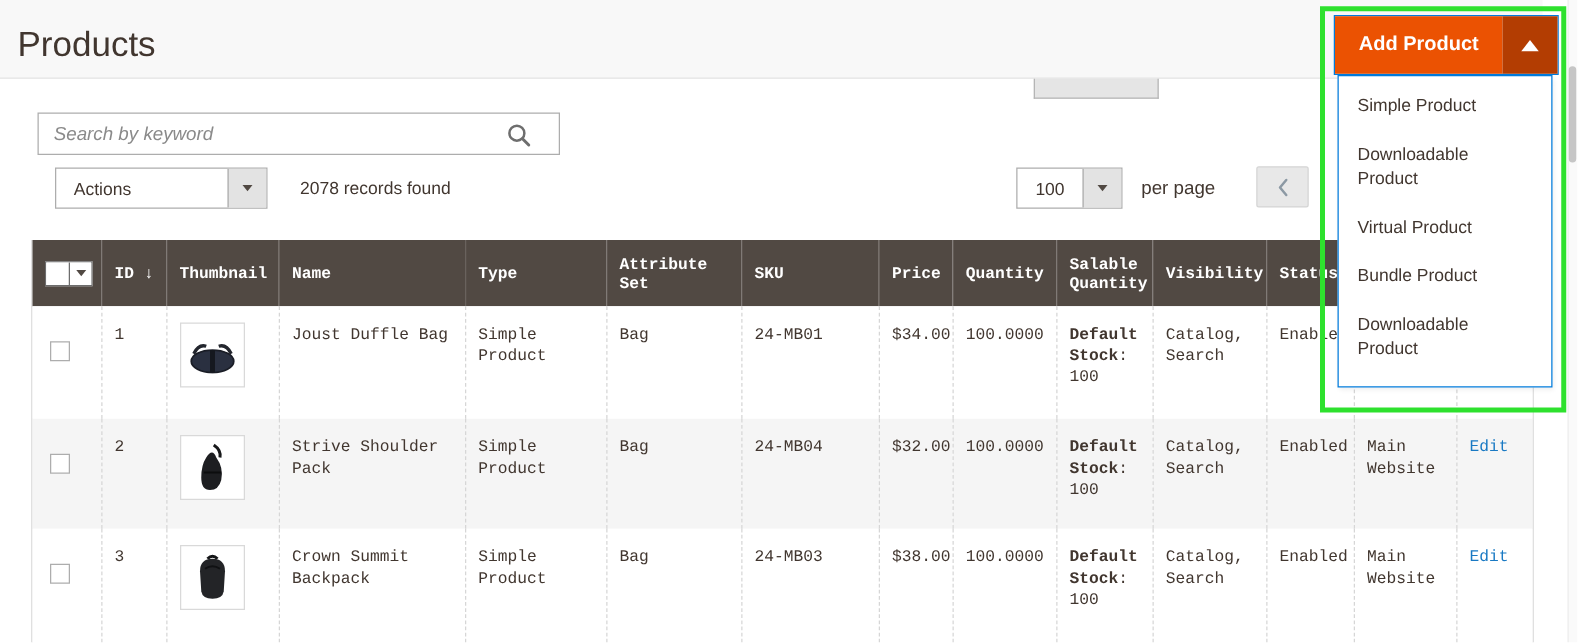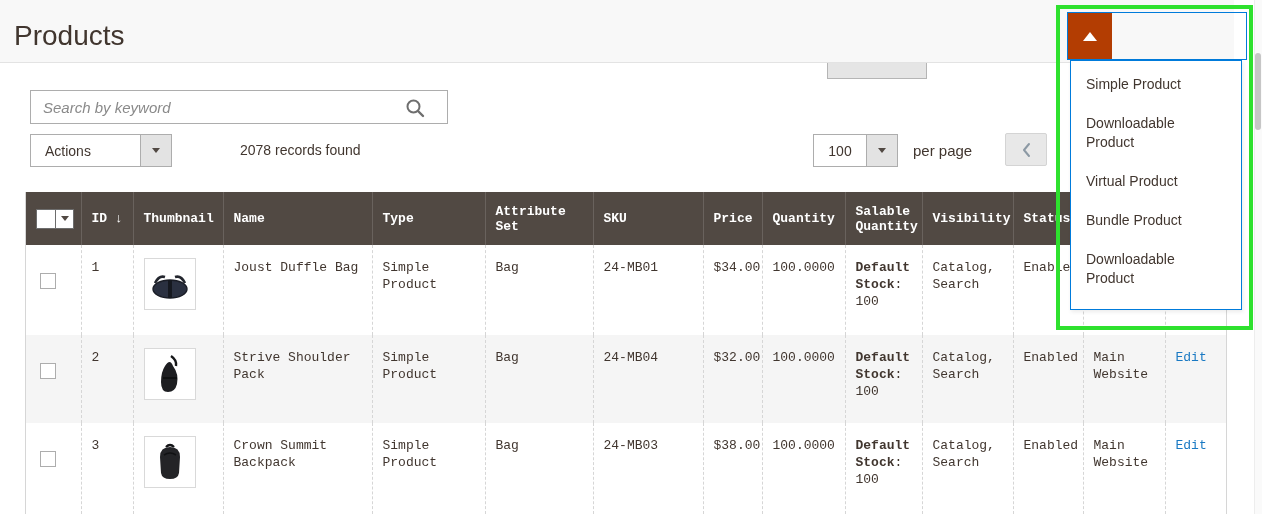--- a/index.html
+++ b/index.html
@@ -21,21 +21,21 @@
                 border:1px solid #adadad; background:#fff; z-index:2; }
   .search-box input { position:absolute; left:0; top:0; width:100%; height:100%; border:none; outline:none;
                       padding:0 40px 0 12px; font-family:"Liberation Sans", sans-serif;
                       font-size:15px; font-style:italic; color:#c2410c; background:transparent; }
   .search-box input::placeholder { color:#8a8a8a; font-style:italic; opacity:1; }
   .search-icon { position:absolute; right:22px; top:7px; width:20px; height:20px; }
 
   
   .select-ctrl { position:absolute; height:33px; background:#fff; border:1px solid #adadad;
                  display:flex; align-items:stretch; z-index:2; }
-  .actions-select { left:30px; top:134px; width:142px; }
+  .actions-select { left:44px; top:134px; width:170px; }
   .select-label { flex:1; display:flex; align-items:center; padding-left:14px; font-size:14px; color:#41362f; }
   .select-arrow-box { width:31px; background:#e3e3e3; border-left:1px solid #adadad;
                       display:flex; align-items:center; justify-content:center; }
   .tri-down { width:0; height:0; border-left:4px solid transparent; border-right:4px solid transparent;
               border-top:5px solid #514943; }
   .records-text { position:absolute; left:240px; top:142px; font-size:14px; color:#41362f; z-index:2; }
 
   
   .pagesize-select { left:813px; top:134px; width:85px; }
   .pagesize-select .select-label { justify-content:center; padding-left:0; }
@@ -256,20 +256,21 @@
           <td>Catalog, Search</td>
           <td>Enabled</td>
           <td>Main Website</td>
           <td><a class="edit-link">Edit</a></td>
         </tr>
       </tbody>
     </table>
   </div>
 
   <div class="add-btn">
+    <span class="main-part">Add Product</span>
     <span class="toggle-part">
       <span class="tri-up-white"></span>
     </span>
   </div>
 
   <div class="add-menu">
     <div class="menu-item"><span>Simple Product</span></div>
     <div class="menu-item"><span>Downloadable Product</span></div>
     <div class="menu-item"><span>Virtual Product</span></div>
     <div class="menu-item"><span>Bundle Product</span></div>

